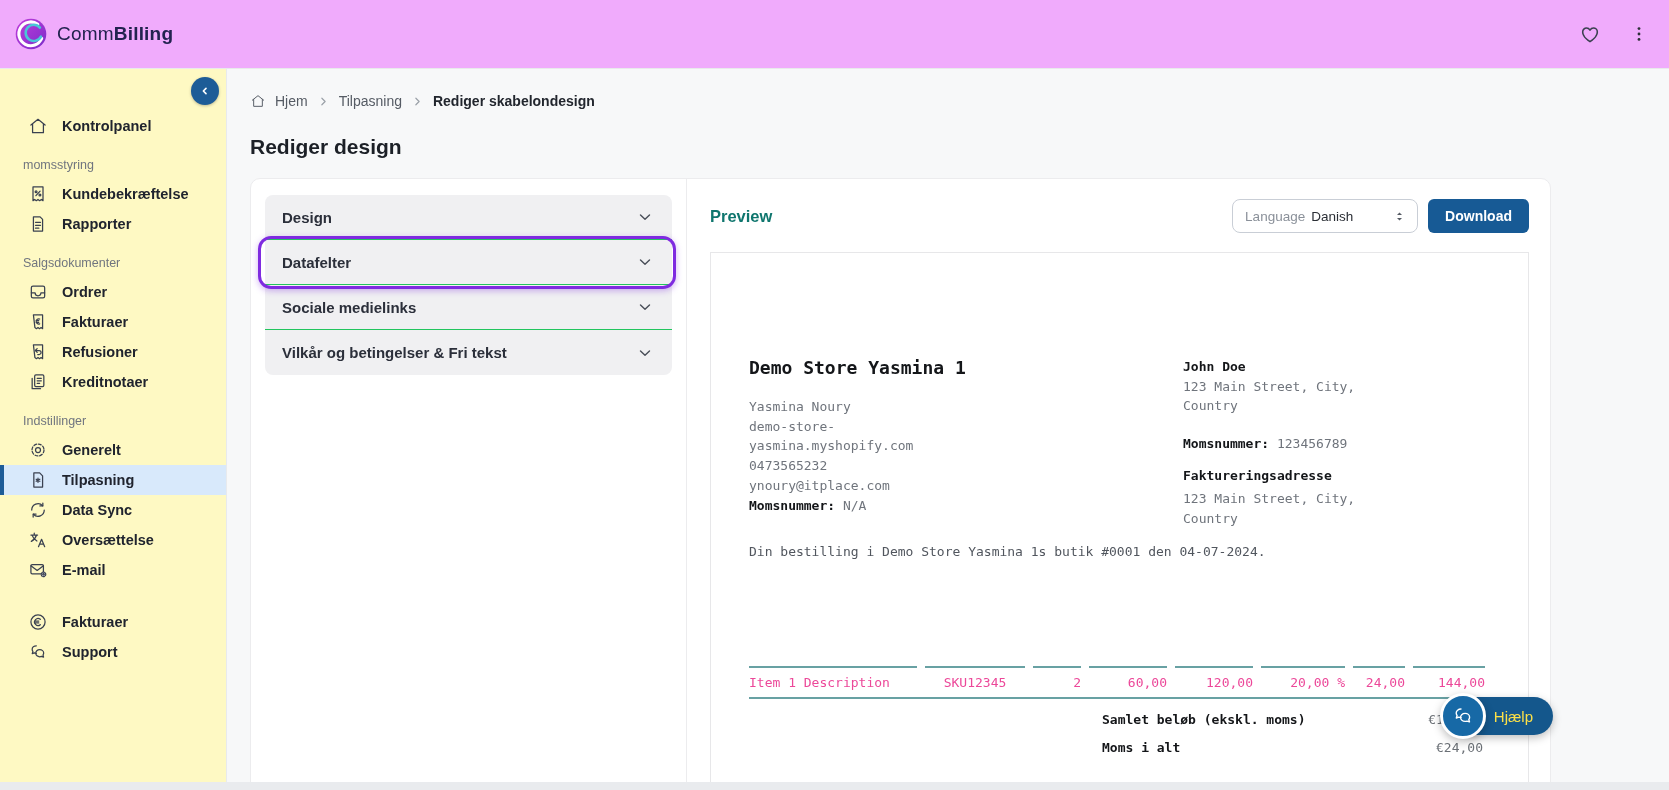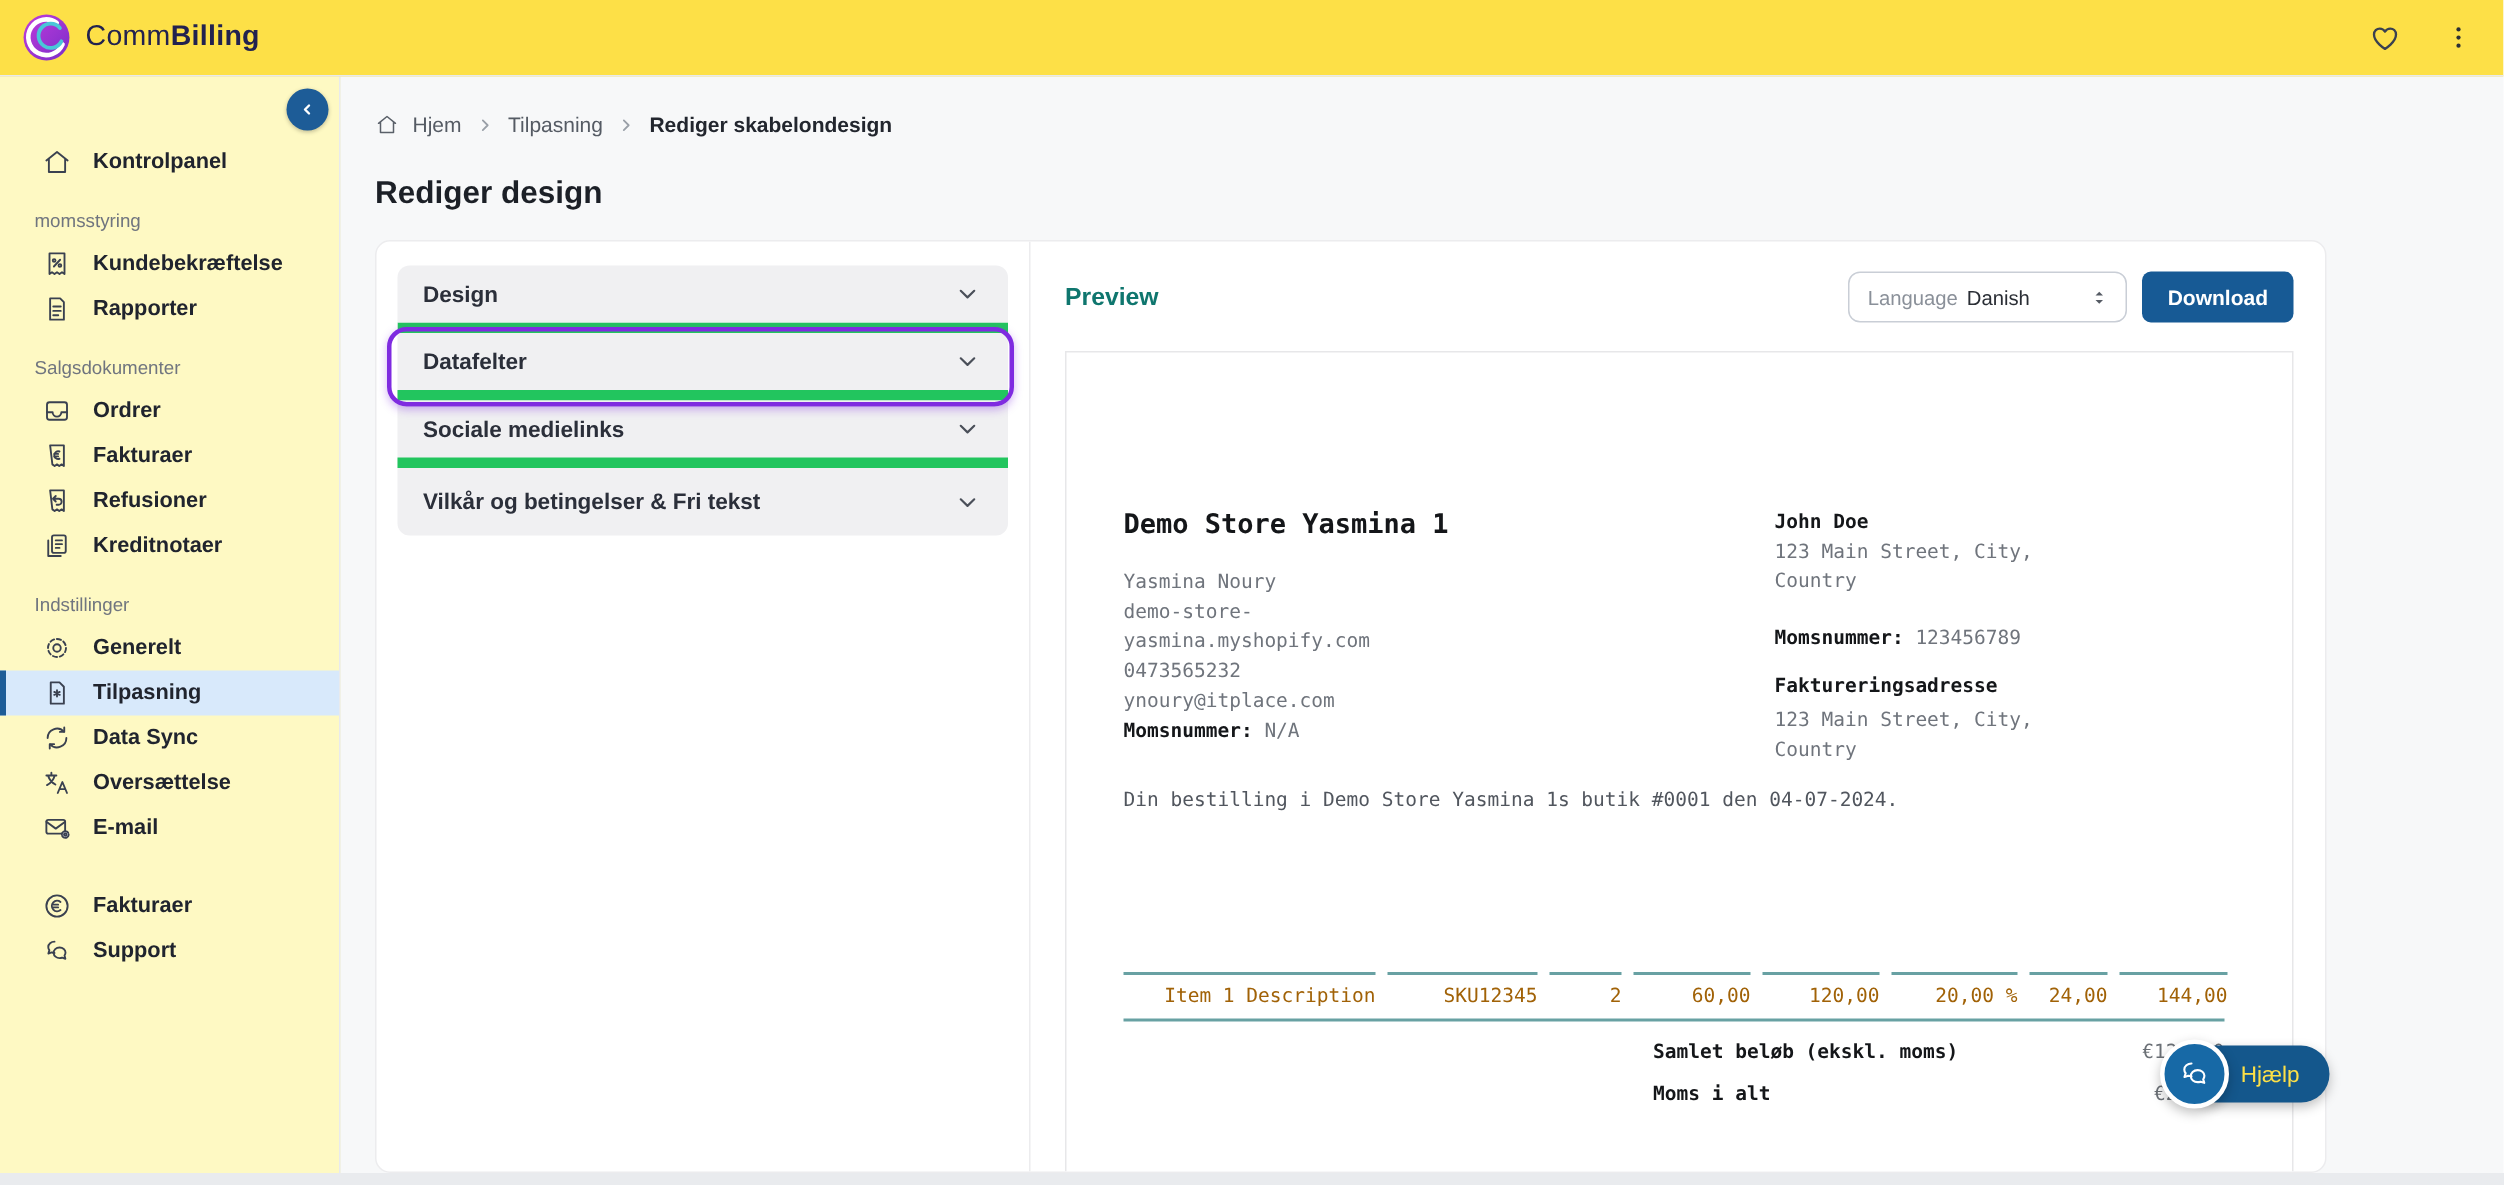--- a/index.html
+++ b/index.html
@@ -1,20 +1,20 @@
 <!DOCTYPE html>
 <html><head>
 <meta charset="utf-8">
 <style>
   * { box-sizing: border-box; margin: 0; padding: 0; }
   html,body { width:1669px; height:790px; overflow:hidden; }
   body { font-family:"Liberation Sans", sans-serif; background:#f7f8f9; color:#1f2430; }
 
   
-  .topbar { height:51px; background:#fde047; border-bottom:1px solid #e9eaec; display:flex; align-items:center; justify-content:space-between; padding:0 18px 0 14px; position:relative; z-index:20; }
+  .topbar { height:69px; background:#f0abfc; border-bottom:1px solid #e9eaec; display:flex; align-items:center; justify-content:space-between; padding:0 18px 0 14px; position:relative; z-index:20; }
   .brand { display:flex; align-items:center; gap:9px; }
   .brand-text { font-size:19px; color:#22224f; letter-spacing:.2px; }
   .brand-text .b1 { font-weight:400; }
   .brand-text .b2 { font-weight:800; }
   .topbar-actions { display:flex; align-items:center; gap:28px; padding-right:2px; }
   .icon-btn { background:none; border:none; cursor:pointer; display:flex; align-items:center; }
 
   
   .body { display:flex; height:735px; }
   .sidebar { width:227px; background:#fef9c3; border-right:1px solid #e8eaed; position:relative; padding-top:42px; flex:none; }
@@ -31,21 +31,21 @@
   
   .breadcrumb { display:flex; align-items:center; gap:9px; font-size:14px; color:#555b64; }
   .crumb { cursor:pointer; }
   .crumb-last { color:#22262e; font-weight:700; }
   .page-title { margin-top:26px; font-size:21px; font-weight:700; color:#1c2027; }
 
   
   .card { margin-top:19px; background:#fff; border:1px solid #ececee; border-radius:10px; height:622px; display:flex; overflow:hidden; }
   .panel-left { width:436px; flex:none; border-right:1px solid #ececee; padding:16px 14px; }
   .acc-row-wrap { position:relative; }
-  .acc-row { background:#f0f0f2; height:45px; display:flex; align-items:center; justify-content:space-between; padding:0 18px 0 17px; font-size:15px; font-weight:700; color:#2b2f3a; cursor:pointer; border-bottom:7px solid #22c55e; }
+  .acc-row { background:#f0f0f2; height:45px; display:flex; align-items:center; justify-content:space-between; padding:0 18px 0 17px; font-size:15px; font-weight:700; color:#2b2f3a; cursor:pointer; border-bottom:1px solid #22c55e; }
   .acc-row-wrap:first-child .acc-row { border-radius:8px 8px 0 0; }
   .acc-row-wrap:last-child .acc-row { border-bottom:none; border-radius:0 0 8px 8px; }
   .hl-ring { position:absolute; left:-7px; right:-4px; top:-4px; bottom:-4px; border:3px solid #7f2be0; border-radius:13px; pointer-events:none; box-shadow:0 2px 6px rgba(127,43,224,.35); z-index:5; }
 
   .panel-right { flex:1; padding:20px 21px 0 23px; overflow:hidden; }
   .preview-head { display:flex; align-items:center; justify-content:space-between; }
   .preview-title { font-size:16.5px; font-weight:700; color:#0f766e; }
   .preview-controls { display:flex; align-items:center; gap:10px; }
   .lang-select { width:186px; height:34px; background:#fff; border:1px solid #c9ced6; border-radius:8px; display:flex; align-items:center; justify-content:space-between; padding:0 10px 0 12px; font-size:13.5px; cursor:pointer; }
   .lang-label { color:#8a9099; }
@@ -61,21 +61,21 @@
   .doc-right { width:300px; }
   .seller-name { font-size:18px; margin-bottom:19px; }
   .addr-line { line-height:19.7px; }
   .vat-line { line-height:19.7px; }
   .buyer-vat { margin-top:18px; }
   .billing-head { margin-top:14px; margin-bottom:6px; }
   .order-note { margin-top:14px; color:#51565e; line-height:20px; }
 
   .tbl { margin-top:104px; display:grid; grid-template-columns:168px 100px 48px 78px 78px 84px 52px 72px; column-gap:8px; }
   .tbl .seg { border-top:2px solid #68a1a3; height:9px; }
-  .tbl .cell { color:#a16207; padding-bottom:7px; white-space:nowrap;text-align:right; }
+  .tbl .cell { color:#ec4899; padding-bottom:7px; white-space:nowrap; }
   .al { text-align:left; } .ac { text-align:center; } .ar { text-align:right; }
   .tbl-rule { border-top:2px solid #68a1a3; }
   .total-row { display:flex; align-items:baseline; margin-top:13px; }
   .total-spacer { flex:1; }
   .total-label { width:285px; font-weight:700; color:#141619; }
   .total-value { width:96px; text-align:right; color:#6b7076; }
 
   
   .help-wrap { position:fixed; right:116px; bottom:51px; display:flex; align-items:center; z-index:40; }
   .help-pill { height:38px; background:#14578c; color:#fde047; border:none; border-radius:19px; padding:0 20px 0 36px; margin-left:-28px; font-size:15px; font-family:"Liberation Sans",sans-serif; cursor:pointer; box-shadow:0 3px 8px rgba(0,0,0,.25); }

